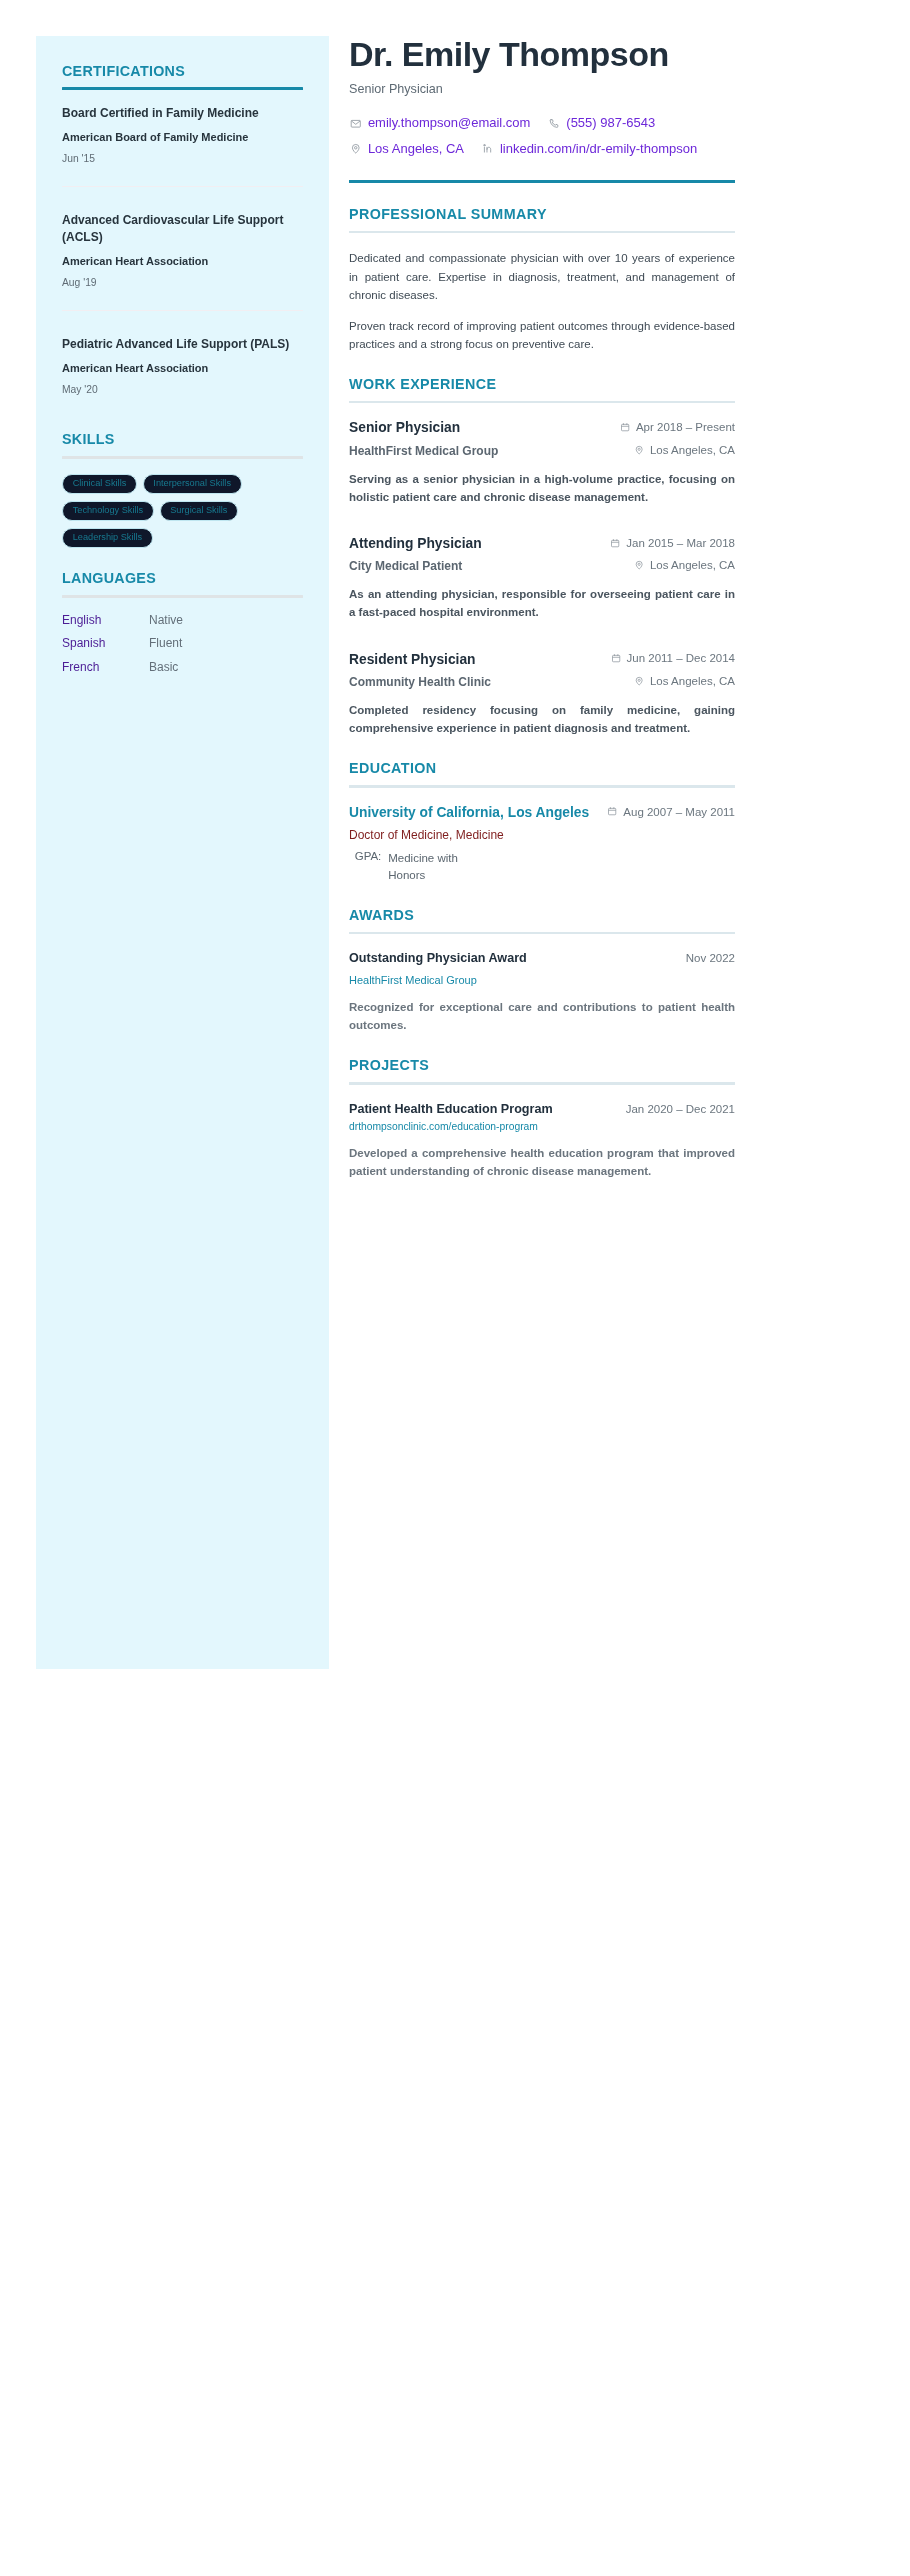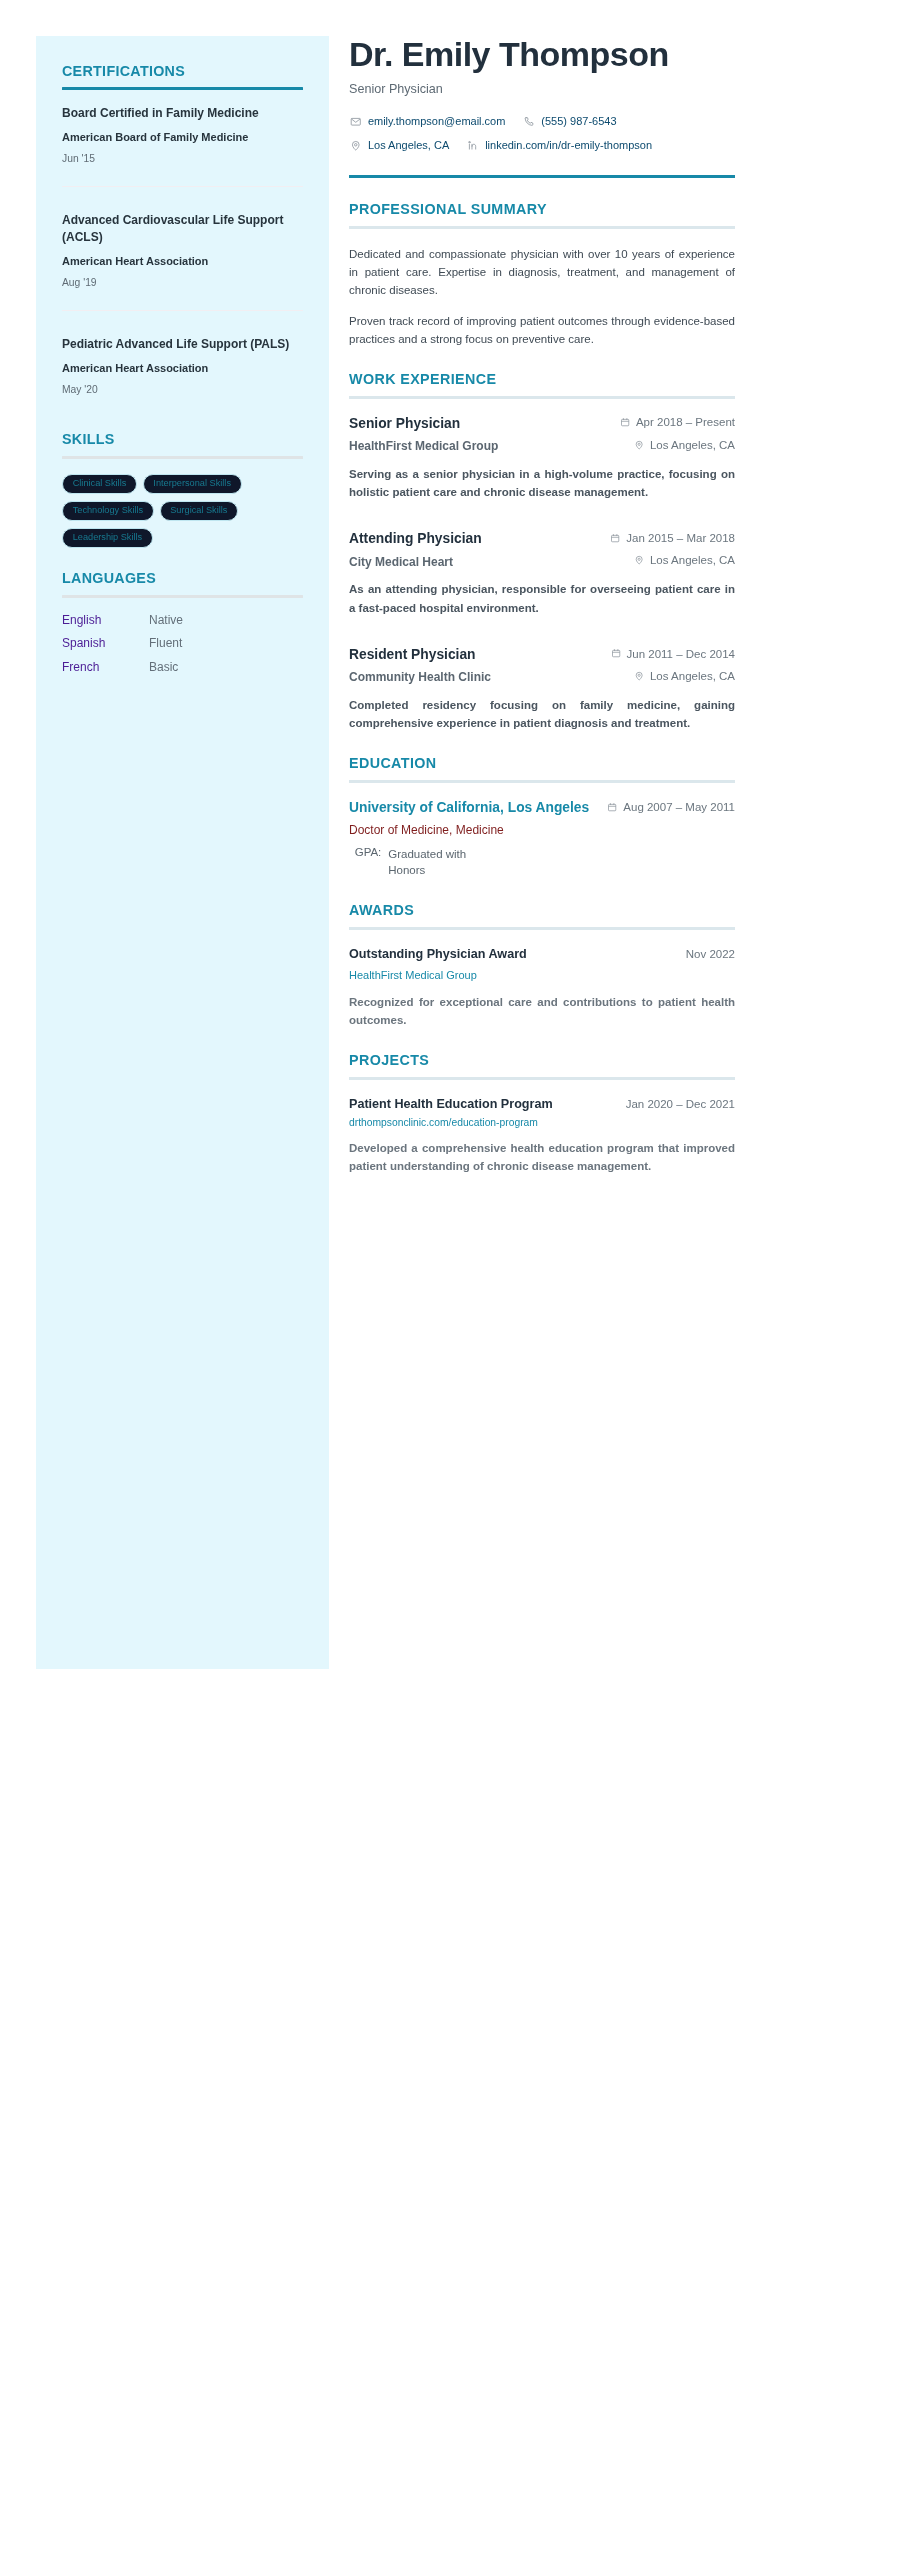--- a/index.html
+++ b/index.html
@@ -159,22 +159,22 @@
     align-items: center;
     gap: 17px;
     margin-bottom: 10.3px;
     flex-wrap: wrap;
   }
 
   .contact-item {
     display: flex;
     align-items: center;
     gap: 6.3px;
-    font-size: 11px;
-    color: #0c4a6e;
+    font-size: 13px;
+    color: #6d28d9;
     line-height: 1.2;
   }
 
   .contact-item .ic {
     display: inline-flex;
     align-items: center;
     justify-content: center;
     width: 12.6px;
     height: 12.6px;
     flex: none;
@@ -475,21 +475,21 @@
               <span class="ic">
                 <svg width="10.3" height="10.3" viewBox="0 0 24 24" fill="none" stroke="currentColor" stroke-width="1.7">
                   <rect x="3.5" y="5.5" width="17" height="15" rx="2"></rect>
                   <path d="M8 2.8v4M16 2.8v4M3.5 10h17"></path>
                 </svg>
               </span>
               <span>Jan 2015 – Mar 2018</span>
             </span>
           </div>
           <div class="entry-line">
-            <span class="entry-sub">City Medical Heart</span>
+            <span class="entry-sub">City Medical Patient</span>
             <span class="entry-meta">
               <span class="ic">
                 <svg width="10.3" height="10.3" viewBox="0 0 24 24" fill="none" stroke="currentColor" stroke-width="1.7">
                   <path d="M12 21.2s7-6.1 7-11.2a7 7 0 10-14 0c0 5.1 7 11.2 7 11.2z"></path>
                   <circle cx="12" cy="10" r="2.6"></circle>
                 </svg>
               </span>
               <span>Los Angeles, CA</span>
             </span>
           </div>
@@ -538,21 +538,21 @@
                   <rect x="3.5" y="5.5" width="17" height="15" rx="2"></rect>
                   <path d="M8 2.8v4M16 2.8v4M3.5 10h17"></path>
                 </svg>
               </span>
               <span>Aug 2007  –  May 2011</span>
             </span>
           </div>
           <div class="entry-sub plain">Doctor of Medicine, Medicine</div>
           <div class="gpa-row">
             <span class="gpa-label">GPA:</span>
-            <span class="gpa-value">Graduated with Honors</span>
+            <span class="gpa-value">Medicine with Honors</span>
           </div>
         </div>
       </section>
 
       <section class="section">
         <h2 class="sec-heading">AWARDS</h2>
         <div class="sec-rule"></div>
 
         <div class="entry">
           <div class="entry-line">

